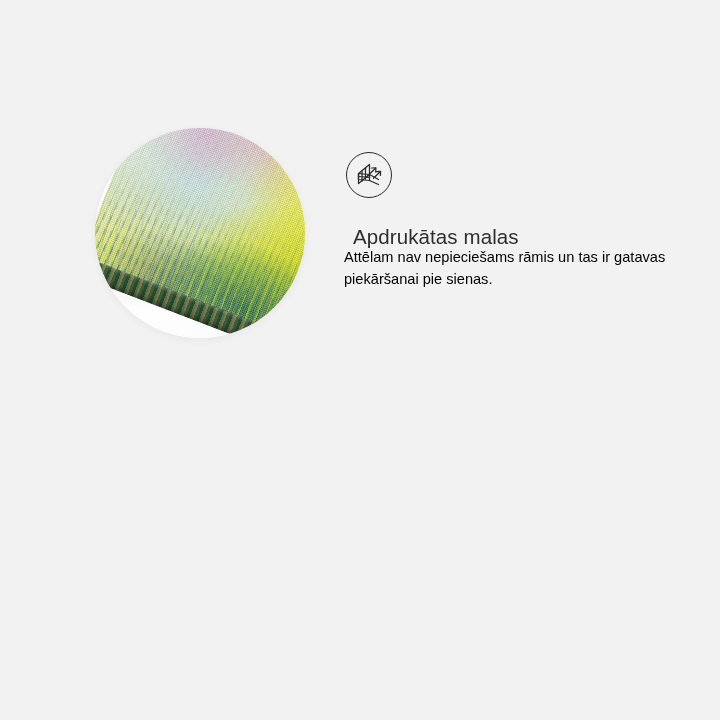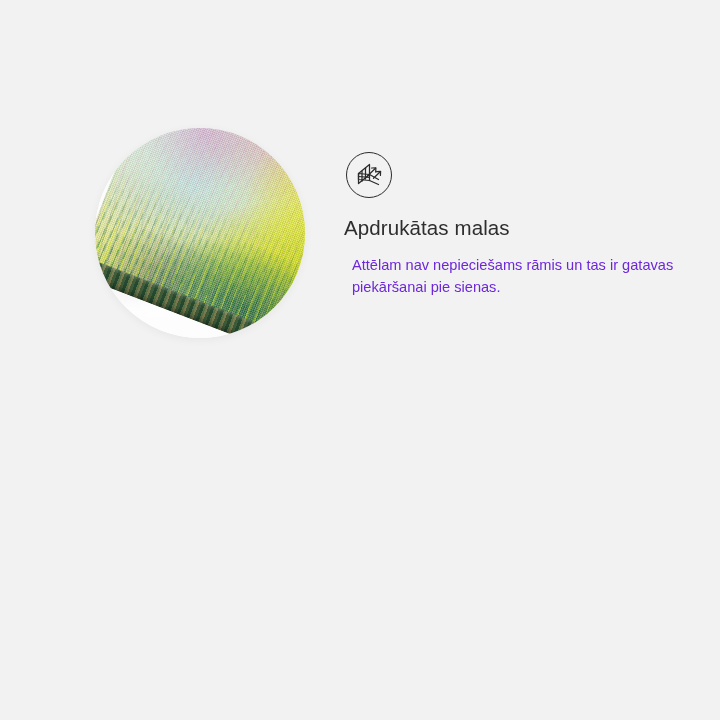--- a/index.html
+++ b/index.html
@@ -162,36 +162,36 @@
     border-radius: 50%;
     border: 1.6px solid #2b2b2b;
     box-sizing: border-box;
   }
   #icon-printed-edges { left: 346px; top: 152px; }
   .icon-circle svg { display: block; }
 
   
   .feature-title {
     position: absolute;
-    margin: 4px;
+    margin: 13px;
     font-size: 20.5px;
     font-weight: 400;
     color: #2e2e2e;
     letter-spacing: 0.1px;
     white-space: nowrap;
   }
   #title-printed-edges { left: 340px; top: 212px; }
 
   .feature-desc {
     position: absolute;
-    margin: 12px;
+    margin: 4px;
     font-size: 14.6px;
     font-weight: 400;
     line-height: 21.5px;
-    color: #6d28d9;
+    color: #000000;
   }
   #desc-printed-edges { left: 340px; top: 243px; width: 348px; }
 </style>
 </head>
 <body>
 
 <div class="page">
 
   <section class="feature" id="feature-printed-edges">
 

